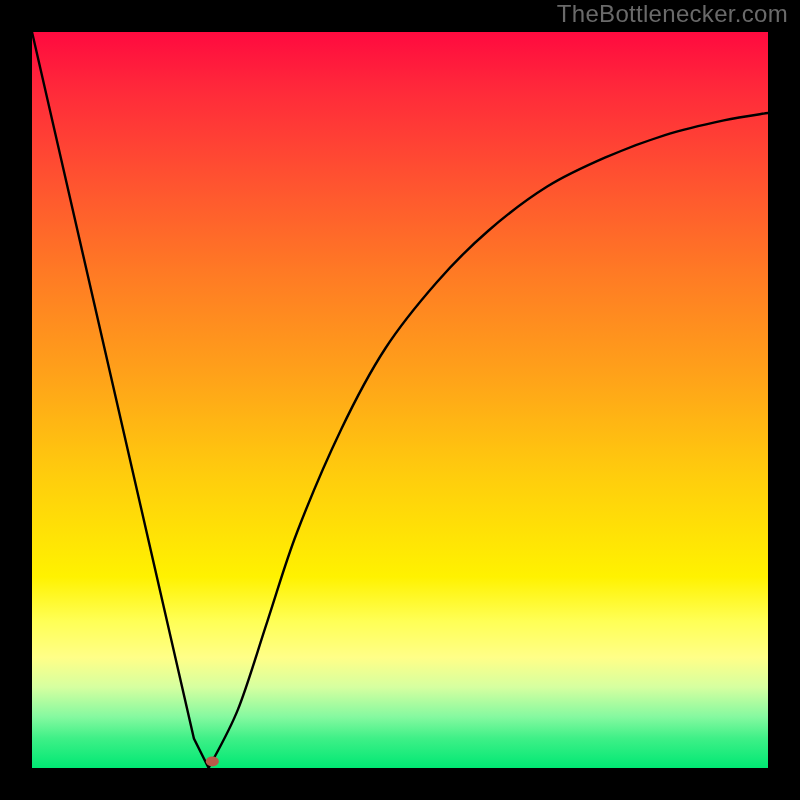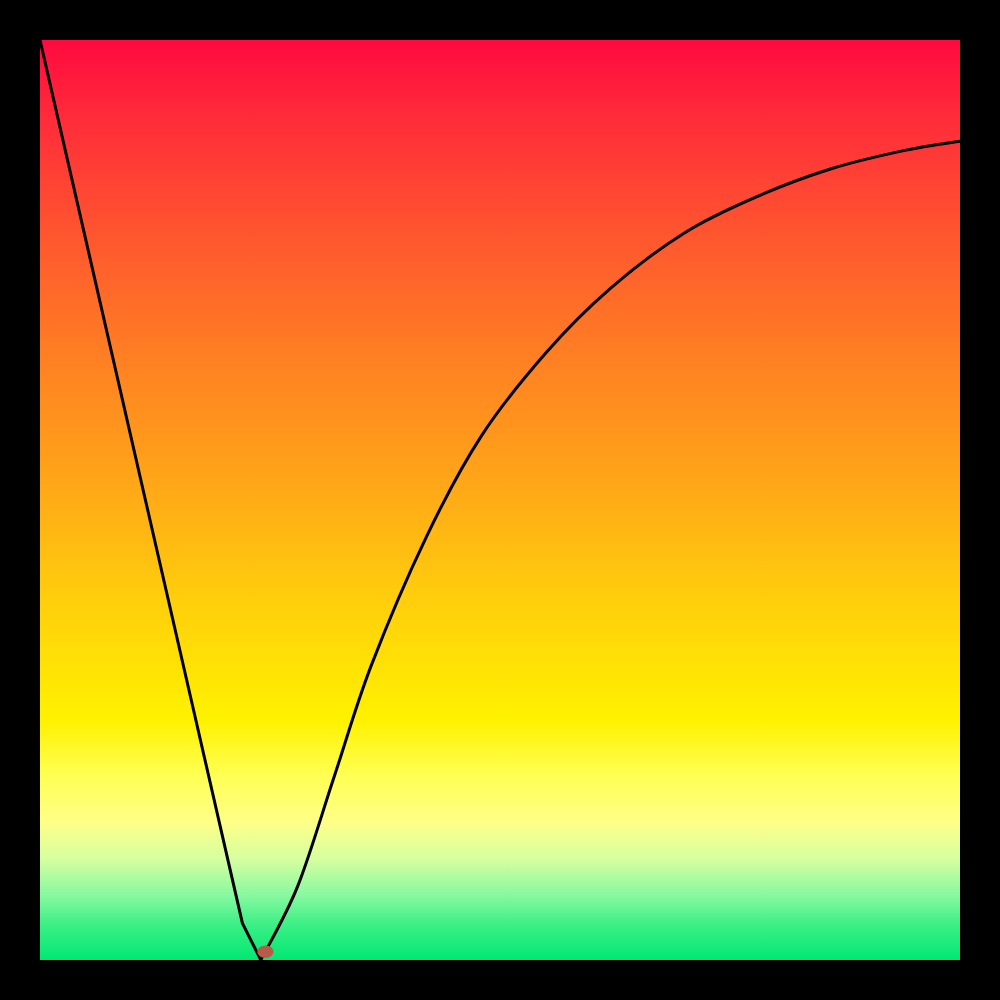--- a/index.html
+++ b/index.html
@@ -56,20 +56,21 @@
     left: 0;
     top: 0;
     width: 736px;
     height: 736px;
   }
 </style>
 </head>
 <body>
 
 <div class="outer">
+  <div class="watermark-top">TheBottlenecker.com</div>
 
   <div class="plot-area">
     <svg class="plot-svg" viewBox="0 0 736 736" preserveAspectRatio="none">
       <path fill="none" stroke="#000" stroke-width="2.4" stroke-linecap="round" d="M 0.00 0.00 L 161.92 706.56 L 176.64 736.00 C 181.55 726.19, 196.27 701.65, 206.08 677.12 C 215.89 652.59, 225.71 618.24, 235.52 588.80 C 245.33 559.36, 252.69 532.37, 264.96 500.48 C 277.23 468.59, 294.40 428.11, 309.12 397.44 C 323.84 366.77, 337.33 341.01, 353.28 316.48 C 369.23 291.95, 387.63 269.87, 404.80 250.24 C 421.97 230.61, 437.92 214.67, 456.32 198.72 C 474.72 182.77, 495.57 166.83, 515.20 154.56 C 534.83 142.29, 554.45 133.71, 574.08 125.12 C 593.71 116.53, 613.33 109.17, 632.96 103.04 C 652.59 96.91, 674.67 92.00, 691.84 88.32 C 709.01 84.64, 728.64 82.19, 736.00 80.96"></path>
       <ellipse cx="180.32" cy="729.38" rx="6.5" ry="5" fill="#b85a49"></ellipse>
     </svg>
   </div>
 </div>
 
 </body></html>

